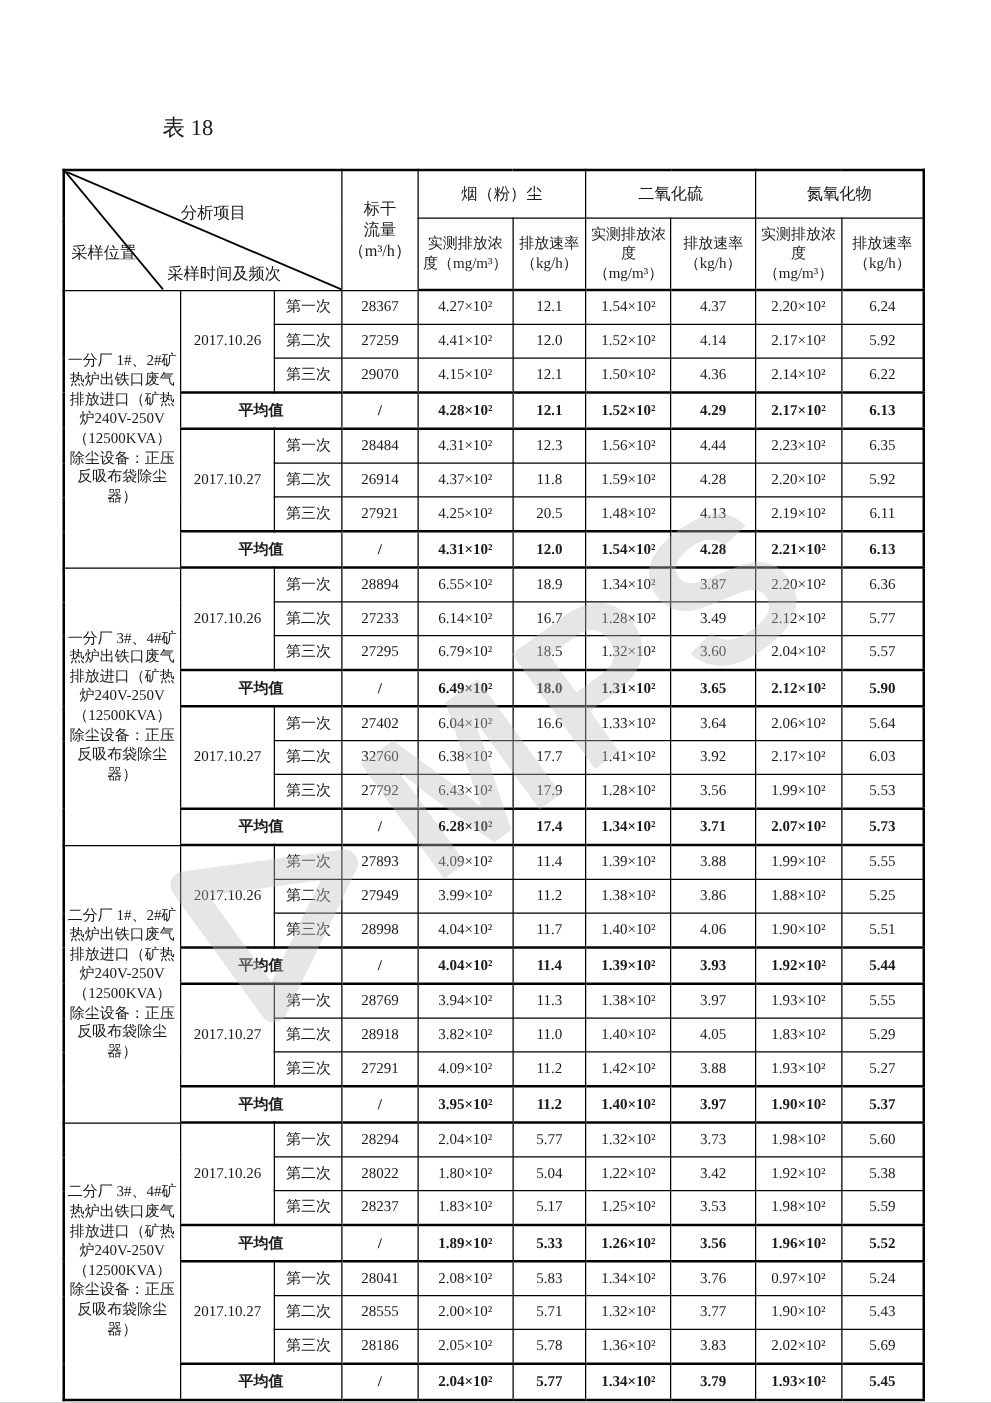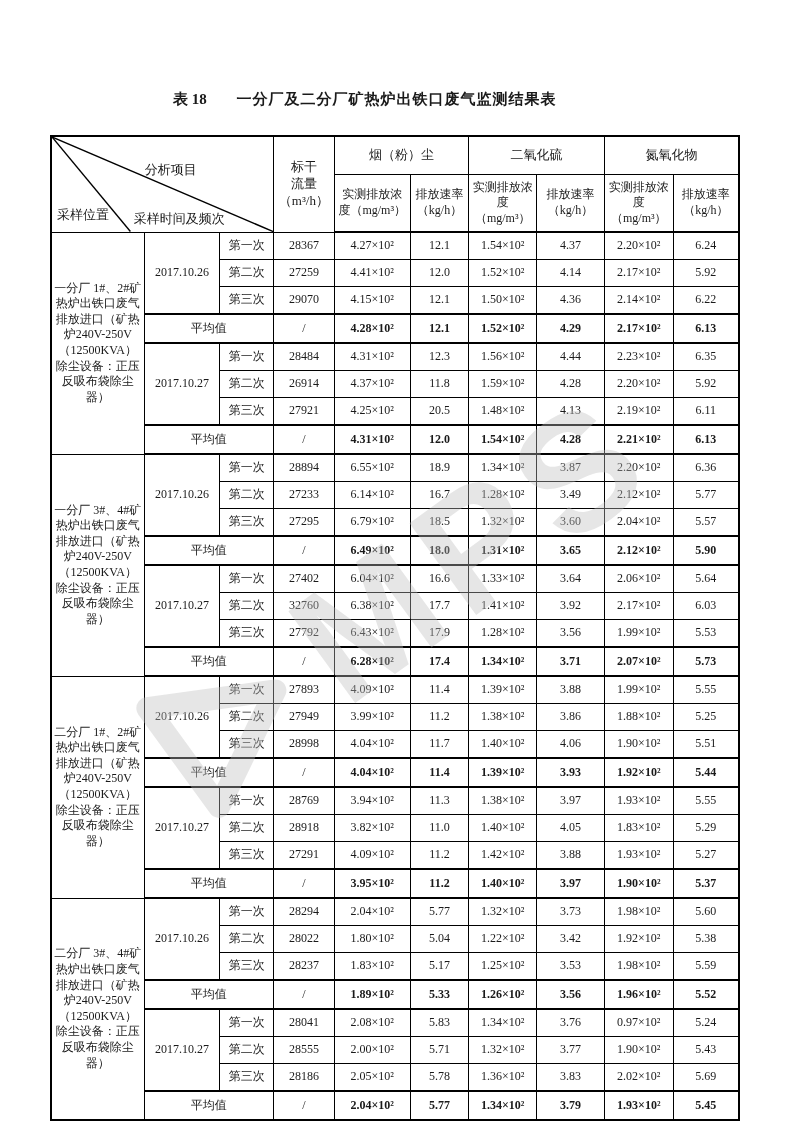--- a/index.html
+++ b/index.html
@@ -7,67 +7,66 @@
   .page{
     position:relative;
     width:793px;height:1122px;
     background:#fff;
     margin:0 auto;
     overflow:hidden;
     font-family:"Liberation Serif","DejaVu Serif",serif;
     color:#1a1a1a;
   }
   .title-row{position:absolute;top:90px;left:0;width:100%;height:22px;}
-  .title-label{position:absolute;left:130px;top:0;font-size:15px;font-weight:bold;margin-left:43px;}
+  .title-label{position:absolute;left:130px;top:0;font-size:18px;font-weight:normal;}
   .doc-title{position:absolute;left:0;width:100%;text-align:center;top:0;font-size:15px;font-weight:bold;letter-spacing:1px;}
   table.monitor{
     position:absolute;left:50px;top:135px;
     border-collapse:collapse;table-layout:fixed;
     width:690px;
     border:2px solid #000;
   }
   table.monitor td{
     border:1px solid #000;
     text-align:center;vertical-align:middle;
     font-size:12px;line-height:1.3;
     padding:1px 2px;overflow:hidden;
     background:transparent;
   }
   tr.h1 td{height:35px;font-size:13px;}
   tr.h2 td{height:54px;border-bottom:2px solid #000;}
   td.corner{position:relative;padding:0;}
   td.corner svg{position:absolute;left:0;top:0;width:100%;height:100%;}
   .corner-top{position:absolute;left:42%;top:26%;font-size:13px;}
-  .corner-bl{position:absolute;left:5px;bottom:8px;font-size:13px;}
+  .corner-bl{position:absolute;left:5px;bottom:21px;font-size:13px;}
   .corner-bm{position:absolute;left:37%;bottom:4px;font-size:13px;}
   td.flow-h{white-space:pre-line;font-size:12px;}
   td.loc-cell{font-size:12px;line-height:1.6;padding:2px 3px;}
   tr.trial-row td{height:24px;}
   tr.avg-row td{height:25px;font-weight:bold;border-top:2px solid #000;border-bottom:2px solid #000;}
-  tr.avg-row td.avg-label,tr.avg-row td.avg-flow{font-weight:normal;}
+  tr.avg-row td.avg-label,tr.avg-row td.avg-flow{font-weight:bold;}
   .watermark{
     position:absolute;left:110px;top:420px;width:580px;height:360px;
     display:flex;align-items:center;justify-content:center;gap:28px;
     transform:rotate(-36deg);
     opacity:0.38;pointer-events:none;z-index:5;
   }
   .watermark .wm-text{
     font-family:"Liberation Sans","DejaVu Sans",sans-serif;
     font-weight:bold;font-size:165px;letter-spacing:12px;color:#bfbfbf;
   }
   .page-number{position:absolute;top:1038px;left:0;width:100%;text-align:center;font-size:13px;}
 </style>
 </head>
 <body>
 
 <div class="page">
 
   <div class="title-row">
     <span class="title-label">表 18</span>
-    <span class="doc-title">一分厂及二分厂矿热炉出铁口废气监测结果表</span>
   </div>
 
   <div class="watermark">
     <svg width="150" height="150" viewBox="0 0 150 150">
       <polygon points="18,14 18,136 132,75" fill="none" stroke="#bfbfbf" stroke-width="22" stroke-linejoin="round"></polygon>
     </svg>
     <span class="wm-text">MPS</span>
   </div>
 
   <table class="monitor">

